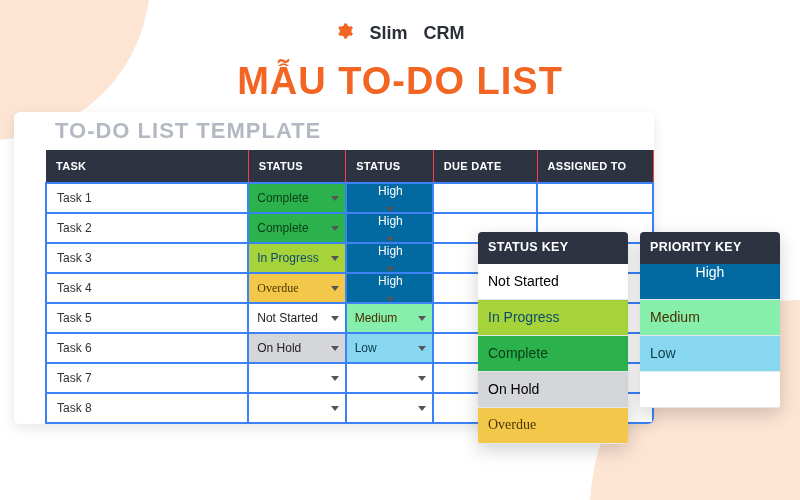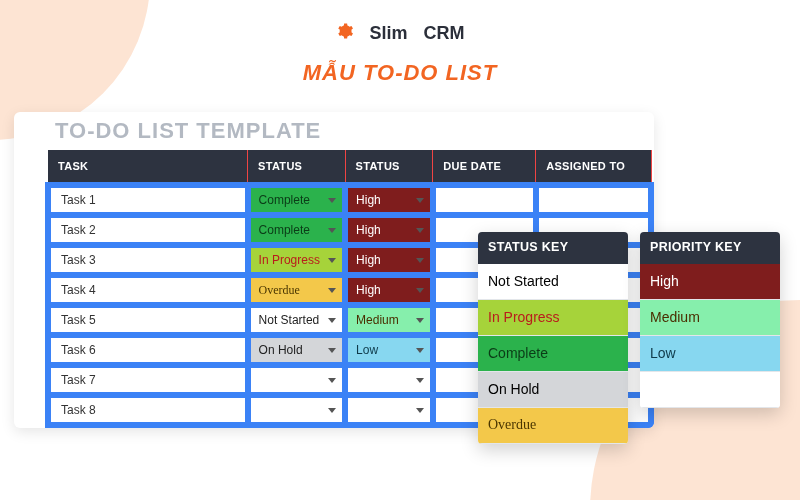--- a/index.html
+++ b/index.html
@@ -33,25 +33,24 @@
     color: #2b2f3a;
   }
   .logo .gear { color: #f26522; }
   .logo .crm { font-weight: 800; }
 
   .page-title {
     position: absolute;
     top: 60px;
     left: 50%;
     transform: translateX(-50%);
-    font-size: 22px;
+    font-size: 38px;
     font-weight: 800;
     letter-spacing: 1px;
     color: #f26522;
-    font-style: italic;
   }
 
   .sheet {
     position: absolute;
     top: 112px;
     left: 14px;
     width: 640px;
     background: #fff;
     border-radius: 6px;
     box-shadow: 0 4px 14px rgba(0,0,0,0.10);
@@ -74,21 +73,21 @@
     background: #2d3340;
     color: #fff;
     text-align: left;
     padding: 10px 10px;
     font-weight: 700;
     font-size: 11px;
     letter-spacing: .3px;
     border-right: 1px solid #ef4444;
   }
   table.main td {
-    border: 6px solid #3b82f6;
+    border: 2px solid #3b82f6;
     padding: 0;
     height: 30px;
     vertical-align: middle;
     margin-top: 9px;
   }
   table.main td.taskcell { padding: 0 10px; color: #333; }
   .col-task { width: 220px; }
   .col-status { width: 100px; }
   .col-priority { width: 90px; }
   .col-due { width: 110px; }
@@ -103,25 +102,25 @@
     font-size: 12px;
     color: #222;
   }
   .dd .caret {
     width: 0; height: 0;
     border-left: 4px solid transparent;
     border-right: 4px solid transparent;
     border-top: 5px solid #555;
   }
   .bg-complete   { background: #2bb24c; color: #0b3c17; }
-  .bg-inprogress { background: #a6d33a; color: #b91c1c; }
+  .bg-inprogress { background: #a6d33a; color: #0c4a6e; }
   .bg-overdue    { background: #f3c84a; color: #4a3600; font-family: Liberation Serif, serif; }
   .bg-notstarted { background: #ffffff; }
   .bg-onhold     { background: #d4d6d9; }
-  .bg-high       { background: #7f1d1d; color: #fff; }
+  .bg-high       { background: #0369a1; color: #fff; flex-direction: column; }
   .bg-medium     { background: #86efac; color: #4a2e00; }
   .bg-low        { background: #87d7f0; color: #0e3a4a; }
   .bg-empty      { background: #ffffff; }
 
   
   .legend {
     position: absolute;
     background: #fff;
     border-radius: 4px;
     box-shadow: 0 6px 18px rgba(0,0,0,0.18);

